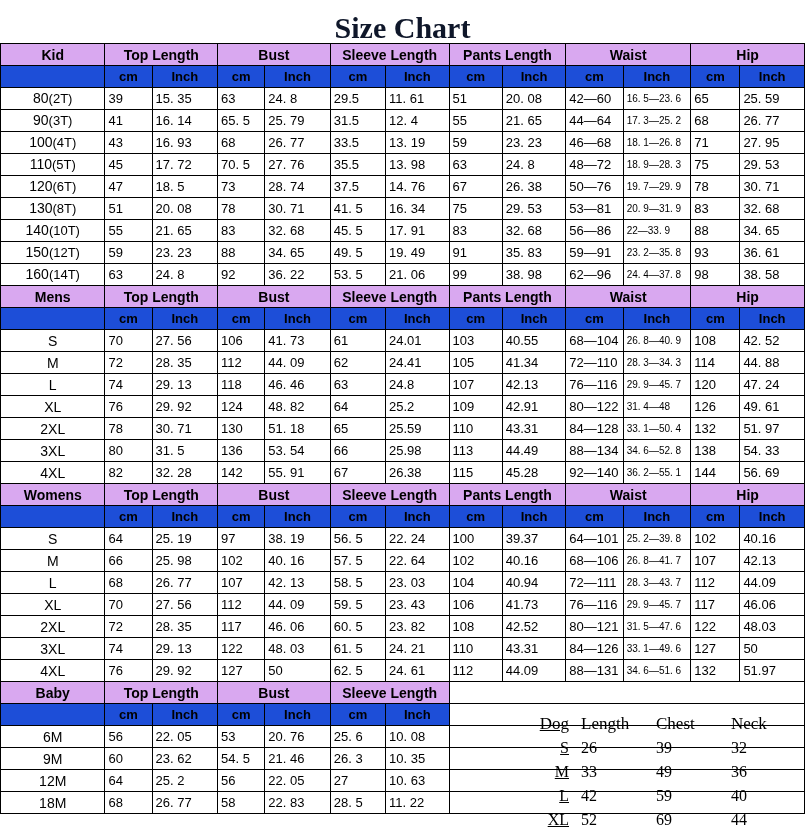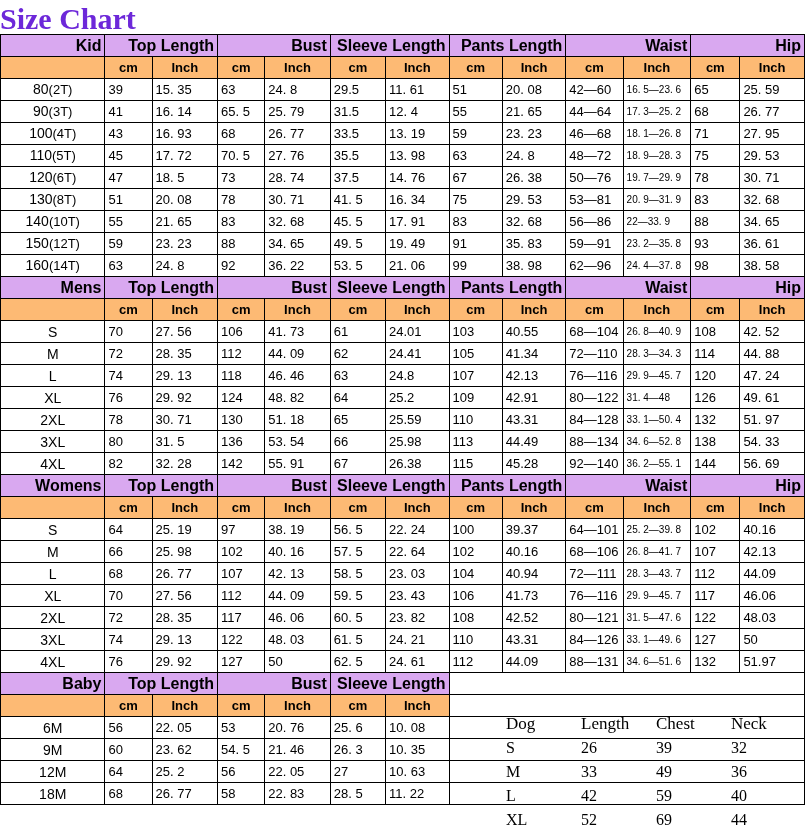--- a/index.html
+++ b/index.html
@@ -8,65 +8,66 @@
     width: 805px; height: 832px;
     background: #ffffff;
     font-family: "Liberation Sans", sans-serif;
   }
   #page {
     position: relative;
     width: 805px; height: 832px;
     overflow: hidden;
   }
   .title {
+    text-align: center;
     font-size: 30px;
     font-weight: bold;
     font-family: "Liberation Serif", serif;
     letter-spacing: 0px;
     line-height: 30px;
-    padding-top: 4px;
-    color: #6d28d9;
+    padding-top: 13px;
+    color: #0f172a;
   }
   table.chart {
     border-collapse: collapse;
     table-layout: fixed;
     width: 805px;
     font-size: 13px;
   }
   table.chart td {
     border: 1px solid #000;
     padding: 0 3px;
     height: 22px;
     line-height: 20px;
     vertical-align: middle;
     white-space: nowrap;
     overflow: hidden;
   }
   .c-purple { background: #d9a8f0; }
-  .c-green { background: #fdba74; margin-top: 32px; }
+  .c-green { background: #1d4ed8; margin-top: 32px; }
   .c-white { background: #ffffff; }
   .ctr { text-align: center; }
   .lft { text-align: left; }
   .bold { font-weight: bold; }
   .vsml { font-size: 10px; }
-  .grp-head { font-weight: bold; text-align: right; font-size: 16px; }
+  .grp-head { font-weight: bold; text-align: center; font-size: 14px; }
   .rowlabel { text-align: center; font-size: 14px; }
   .rowlabel .sub { font-size: 13px; }
   .dogbox {
     position: absolute;
     left: 500px;
     top: 712px;
     width: 300px;
     font-size: 16px;
     font-family: "Liberation Serif", serif;
     color: #000;
   }
   .dogbox table { border-collapse: collapse; width: 100%; }
   .dogbox td { padding: 2px 6px; text-align: left; height: 24px; }
-  .dogbox td.lbl { text-align: left; }
+  .dogbox td.lbl { text-align: right; text-decoration: underline; }
   .dog-head td { font-size: 17px; }
 </style>
 </head>
 <body>
 
 <div id="page">
 
   <div class="title">Size Chart</div>
 
   <table class="chart">

